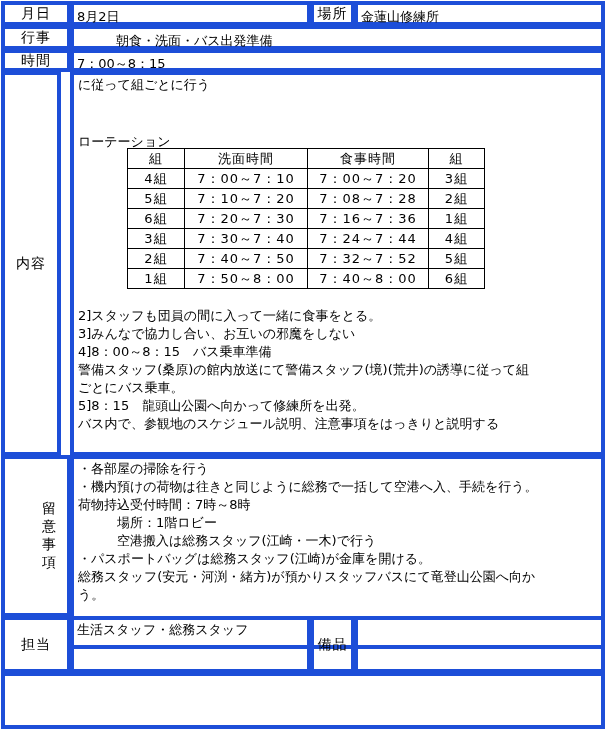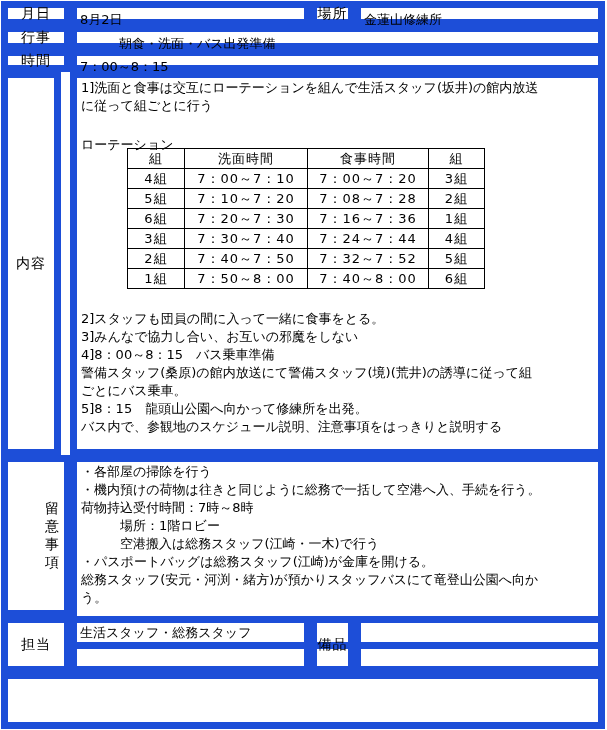--- a/index.html
+++ b/index.html
@@ -1,19 +1,19 @@
 <!DOCTYPE html>
 <html><head>
 <meta charset="utf-8">
 <style>
   html, body { margin:0; padding:0; background:#ffffff; }
   body { width:607px; height:730px; position:relative; overflow:hidden;
          font-family: "DejaVu Sans", "Liberation Sans", sans-serif; color:#000; font-size:13px; }
   .sheet { position:absolute; left:1px; top:1px; width:604px; height:727px; }
-  .cell { position:absolute; box-sizing:border-box; border:7px solid #1d4ed8; }
+  .cell { position:absolute; box-sizing:border-box; border:4px solid #1d4ed8; }
   .label { display:flex; align-items:center; justify-content:center; font-size:14px; letter-spacing:1px; }
   .val { padding:1px 3px; font-size:13px; line-height:18px; white-space:pre; }
   .lines div { line-height:18px; white-space:pre; font-size:13px; }
   table.rot { position:absolute; left:126px; top:147px; border-collapse:collapse; font-size:13px; }
   table.rot td, table.rot th { border:1px solid #000; height:19px; padding:0; text-align:center; font-weight:normal; letter-spacing:1px; }
   .c1 { width:56px; } .c2 { width:122px; } .c3 { width:120px; } .c4 { width:55px; }
 </style>
 </head>
 <body>
 
@@ -26,21 +26,20 @@
 
   <div class="cell label" style="left:0;top:24px;width:70px;height:25px;">行事</div>
   <div class="cell val" style="left:69px;top:24px;width:535px;height:25px;line-height:21px;padding-left:42px;">朝食・洗面・バス出発準備</div>
 
   <div class="cell label" style="left:0;top:48px;width:70px;height:23px;">時間</div>
   <div class="cell val" style="left:69px;top:48px;width:535px;height:23px;line-height:19px;">7：00～8：15</div>
 
   <div class="cell label" style="left:0;top:70px;width:60px;height:385px;">内容</div>
   <div class="cell" style="left:69px;top:70px;width:535px;height:385px;">
     <div class="lines" style="position:absolute;left:4px;top:1px;">
-      <div>1]洗面と食事は交互にローテーションを組んで生活スタッフ(坂井)の館内放送</div>
       <div>に従って組ごとに行う</div>
     </div>
     <div class="lines" style="position:absolute;left:4px;top:58px;">
       <div>ローテーション</div>
     </div>
     <div class="lines" style="position:absolute;left:4px;top:232px;">
       <div>2]スタッフも団員の間に入って一緒に食事をとる。</div>
       <div>3]みんなで協力し合い、お互いの邪魔をしない</div>
       <div>4]8：00～8：15　バス乗車準備</div>
       <div>警備スタッフ(桑原)の館内放送にて警備スタッフ(境)(荒井)の誘導に従って組</div>

